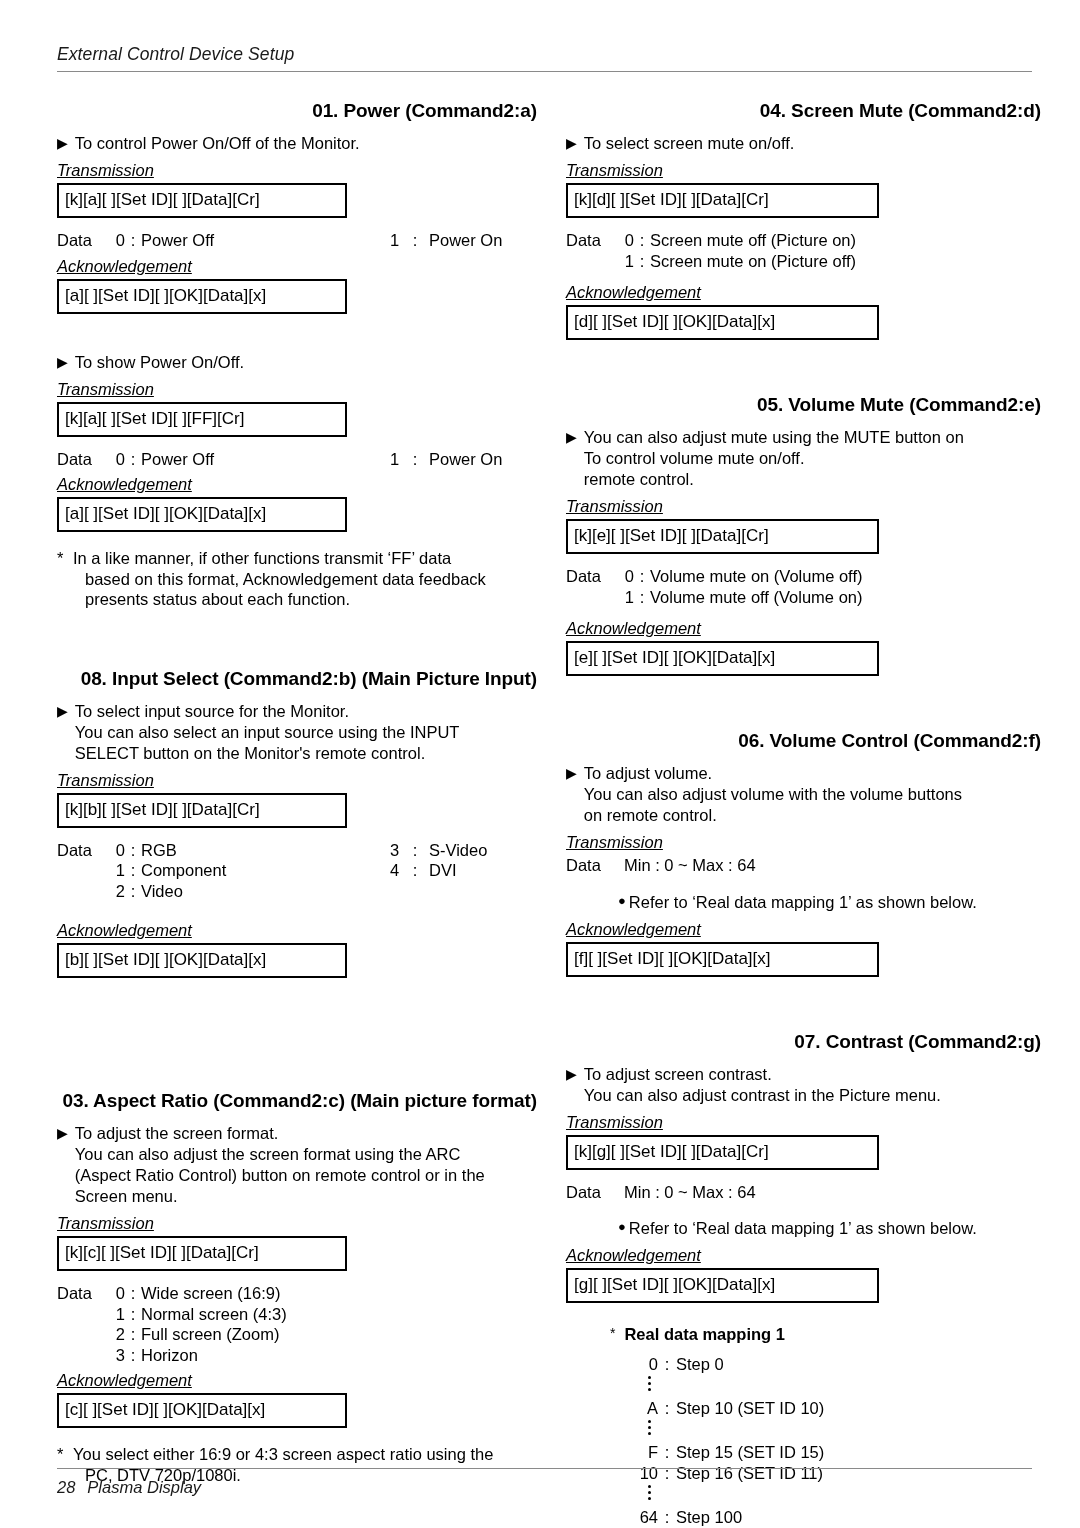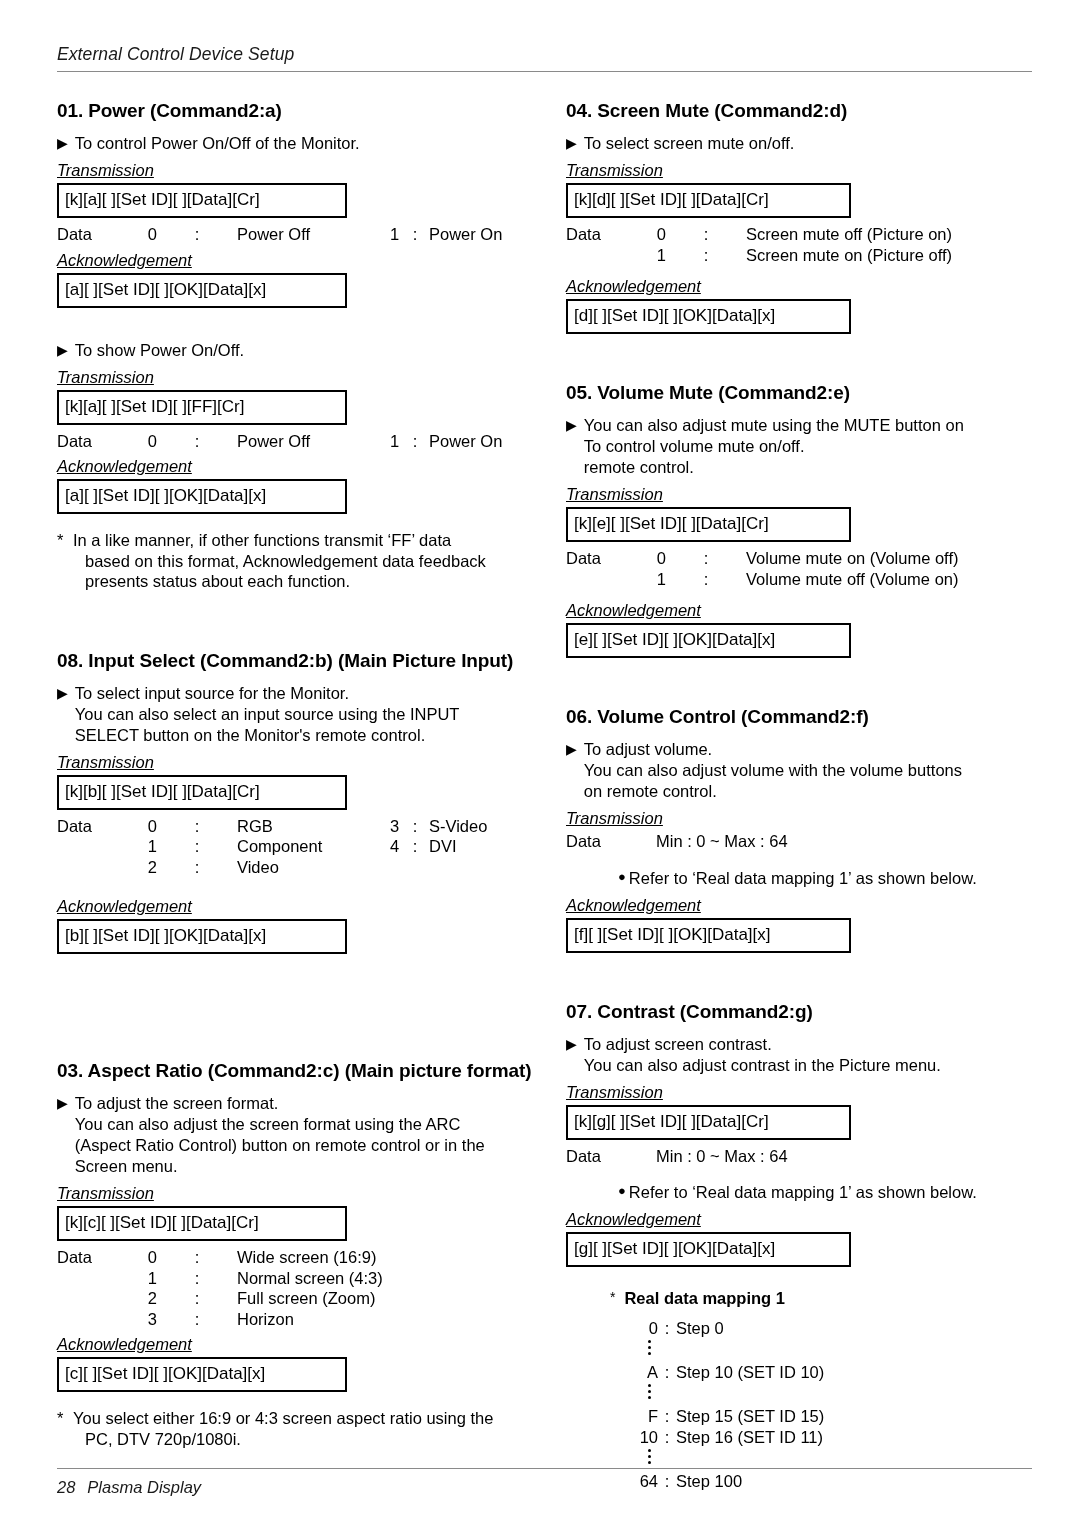--- a/index.html
+++ b/index.html
@@ -70,20 +70,21 @@
   .col-right { left: 566px; width: 475px; }
 
   
   .section { margin-bottom: 0; }
   .sec-title {
     font-weight: bold;
     font-size: 19px;
     letter-spacing: -0.1px;
     margin-bottom: 11px;
     white-space: nowrap;
+    text-align: right;
   }
   .bullet-block {
     display: flex;
     align-items: flex-start;
     margin-bottom: 7px;
   }
   .tri {
     flex: 0 0 auto;
     font-size: 14px;
     line-height: 21px;
@@ -98,35 +99,35 @@
     font-style: italic;
     font-size: 16.5px;
     text-decoration: underline;
     display: inline-block;
     margin-bottom: 3px;
   }
   .cmd-box {
     border: 2px solid #000;
     font-size: 17px;
     padding: 4px 6px 5px 6px;
-    margin-bottom: 6px;
+    margin-bottom: 12px;
     box-sizing: border-box;
     line-height: 22px;
     white-space: nowrap;
   }
   .box-w-l { width: 290px; }
-  .box-w-r { width: 285px; }
+  .box-w-r { width: 313px; }
 
   
   .data-block {
     font-size: 16.5px;
     line-height: 20.5px;
     margin-bottom: 6px;
   }
-  .data-row { display: flex; white-space: nowrap; gap: 32px; }
+  .data-row { display: flex; white-space: nowrap; }
   .d-lbl  { width: 46px; flex: 0 0 46px; }
   .d-key  { width: 22px; flex: 0 0 22px; text-align: right; }
   .d-col  { width: 16px; flex: 0 0 16px; text-align: center; }
   .d-val  { flex: 0 0 auto; }
   .d-second { position: absolute; left: 333px; }
   .data-row.two-col { position: relative; }
 
   .wide-gap .d-col { width: 22px; }
   .note {
     font-size: 16.5px;

